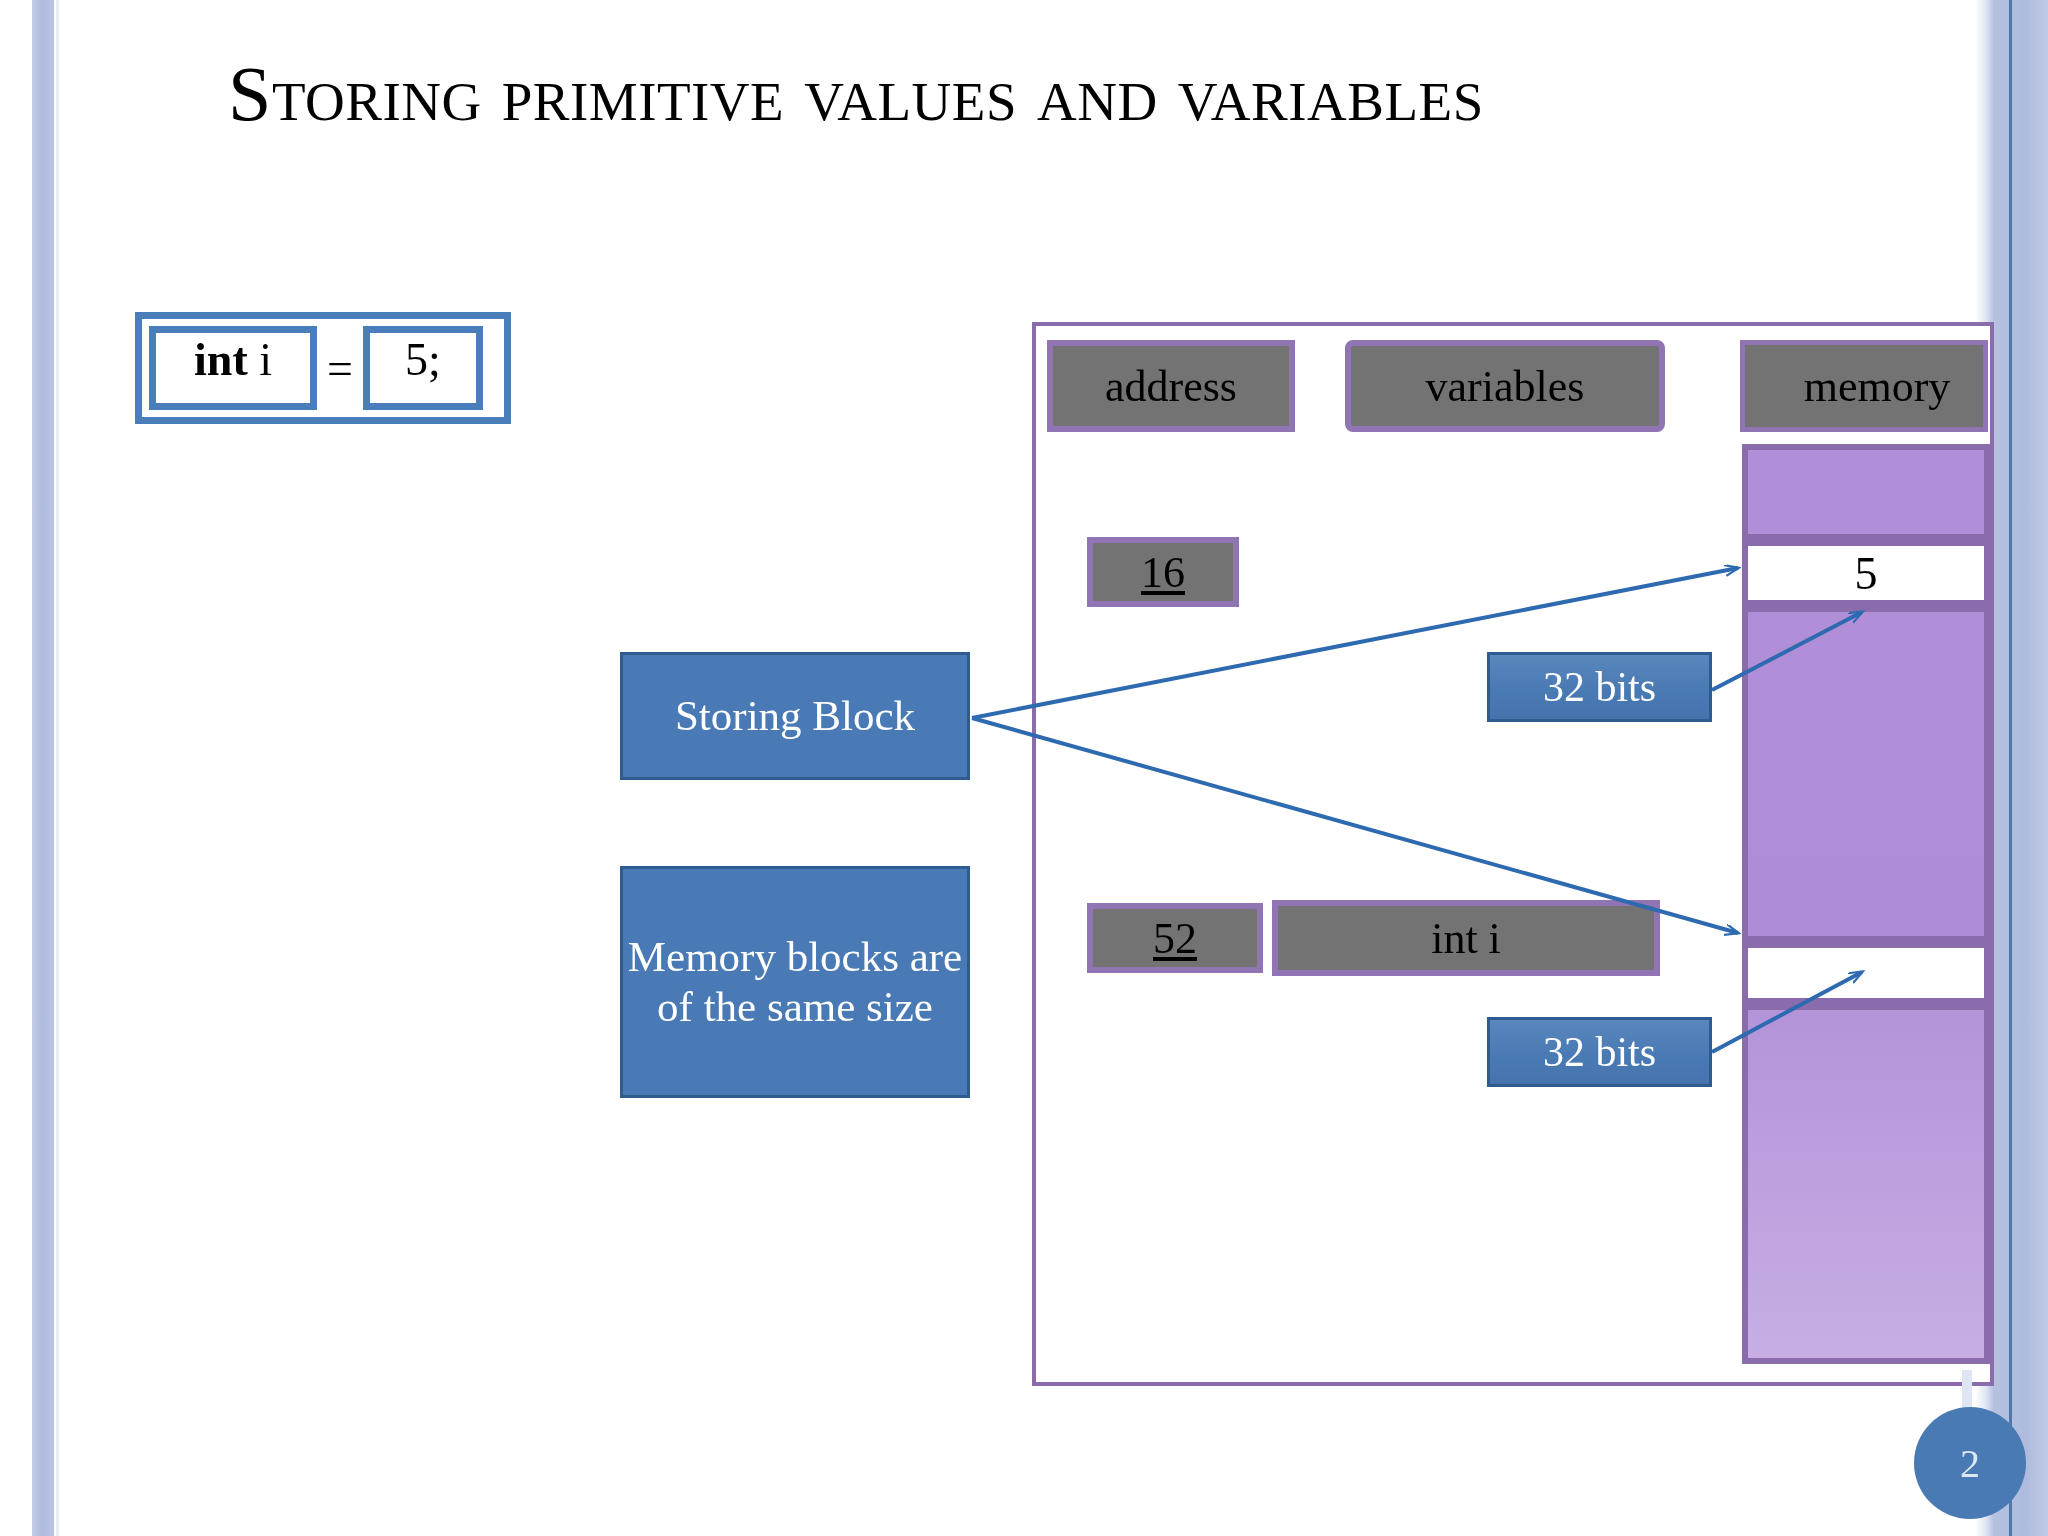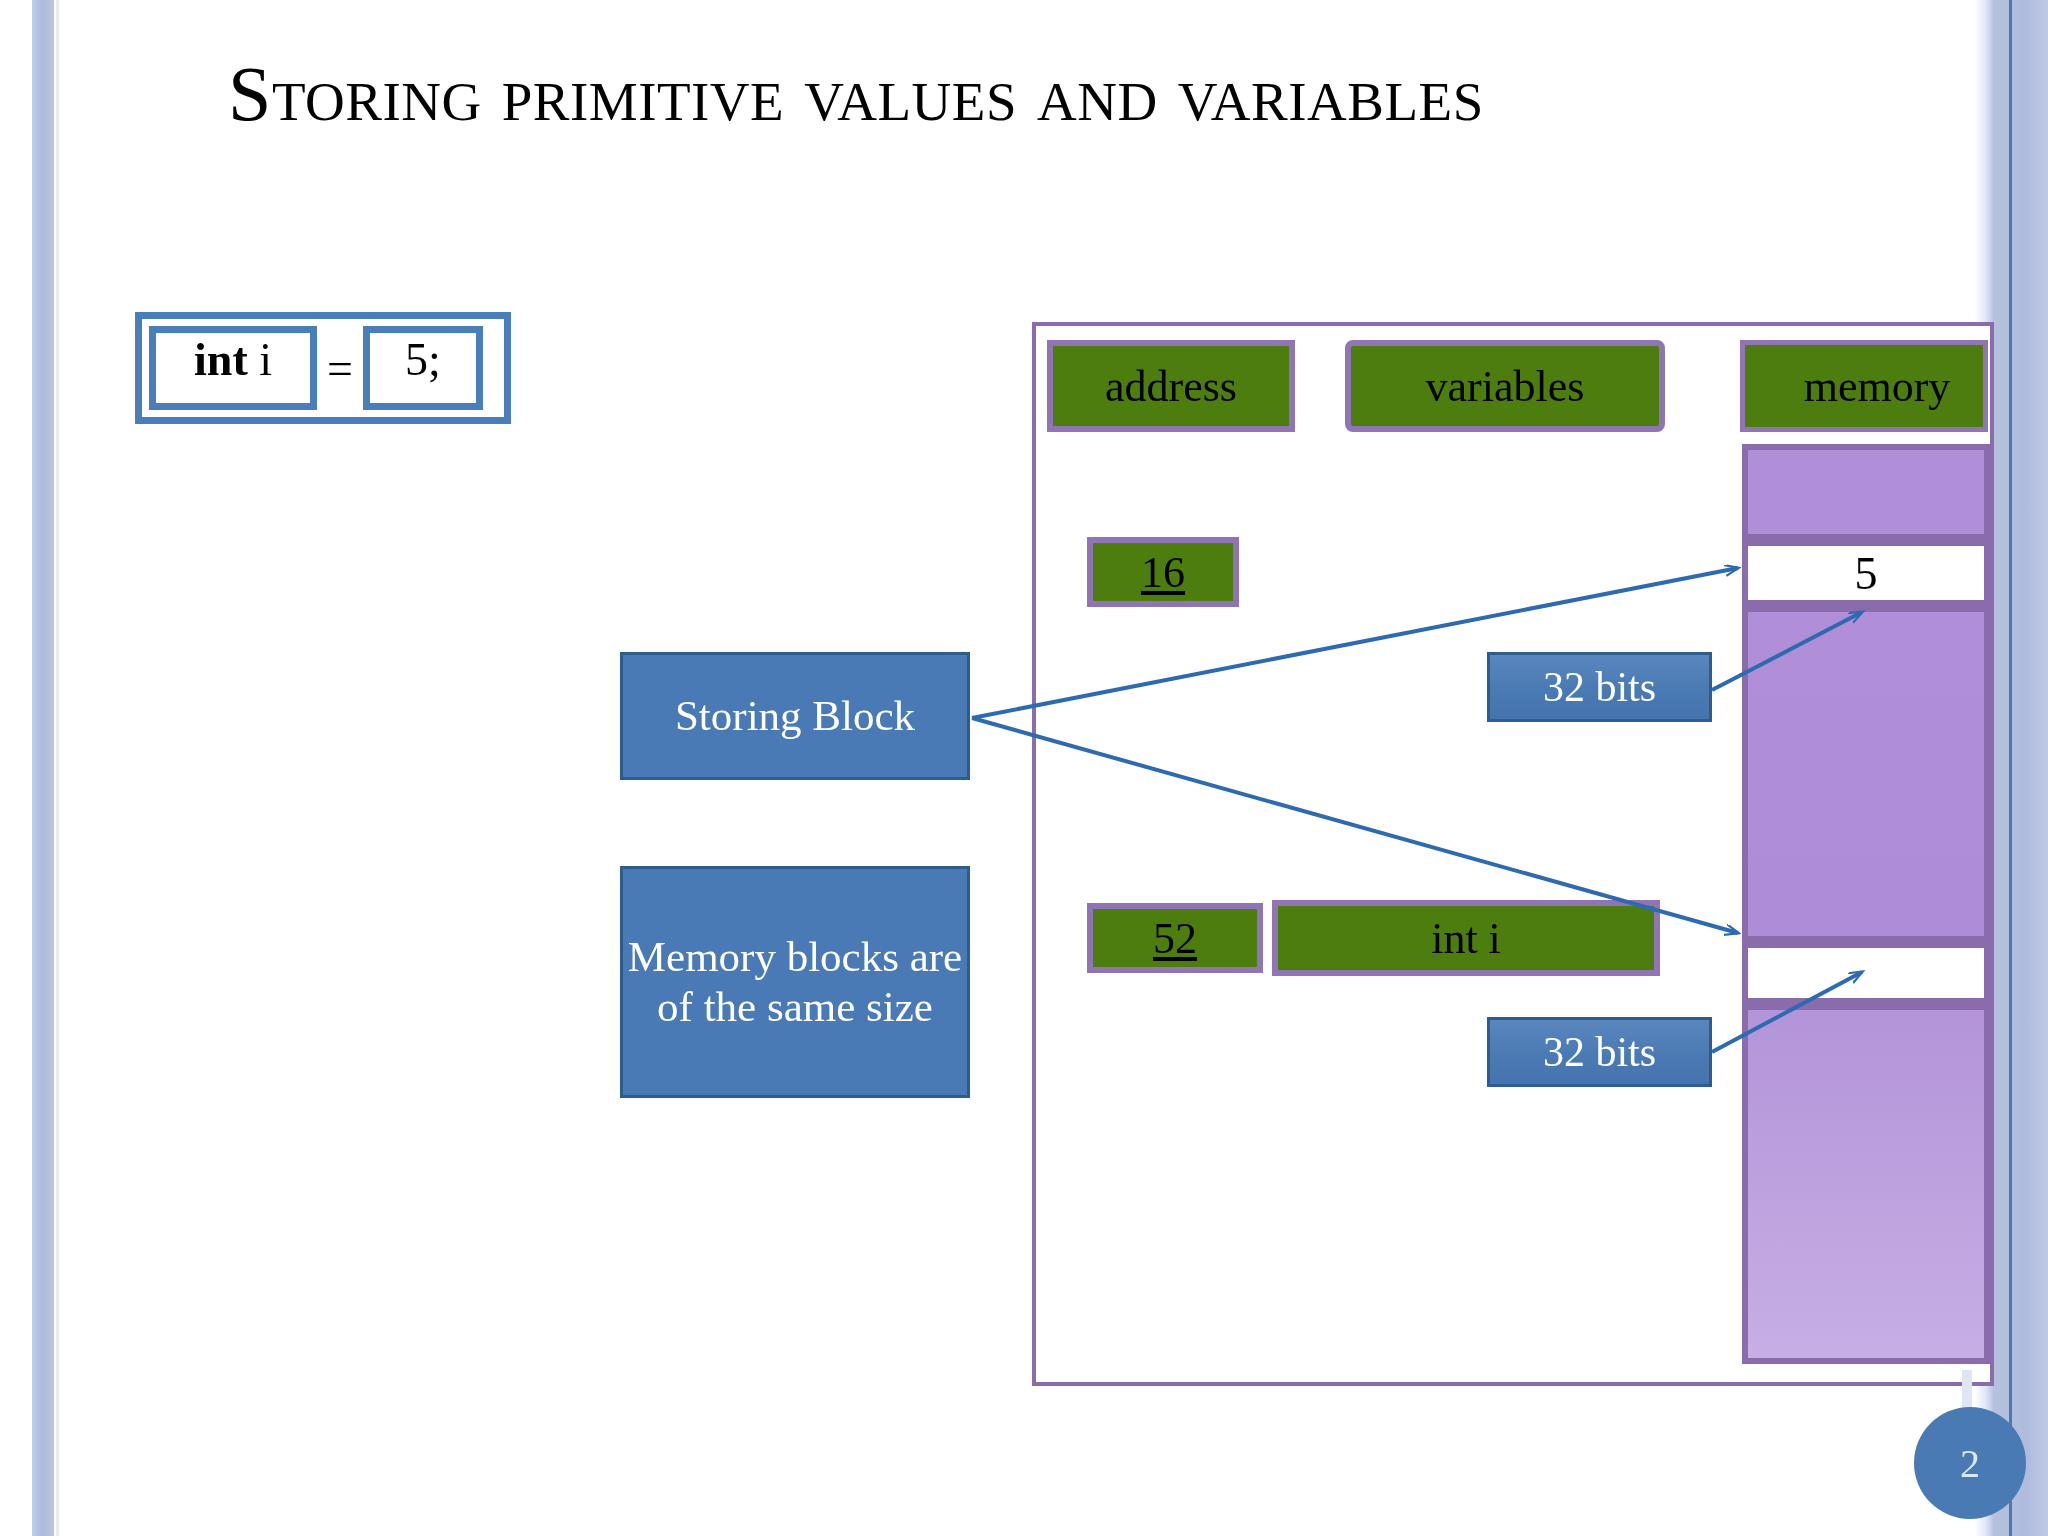--- a/index.html
+++ b/index.html
@@ -85,21 +85,21 @@
     width:962px;height:1064px;
     border:4px solid #8a6bab;
     background:#ffffff;
     box-sizing:border-box;
   }
 
   
   .pbox{
     position:absolute;
     border:6px solid #9074b4;
-    background:#4d7c0f;
+    background:#737373;
     box-sizing:border-box;
     display:flex;align-items:center;justify-content:center;
     color:#000000;
     font-size:44px;
   }
 
   .hdr-address{left:1047px;top:340px;width:248px;height:92px;}
   .hdr-variables{left:1345px;top:340px;width:320px;height:92px;border-radius:8px;}
   .hdr-memory{left:1740px;top:340px;width:248px;height:92px;border-width:5px;padding-left:26px;}
 

